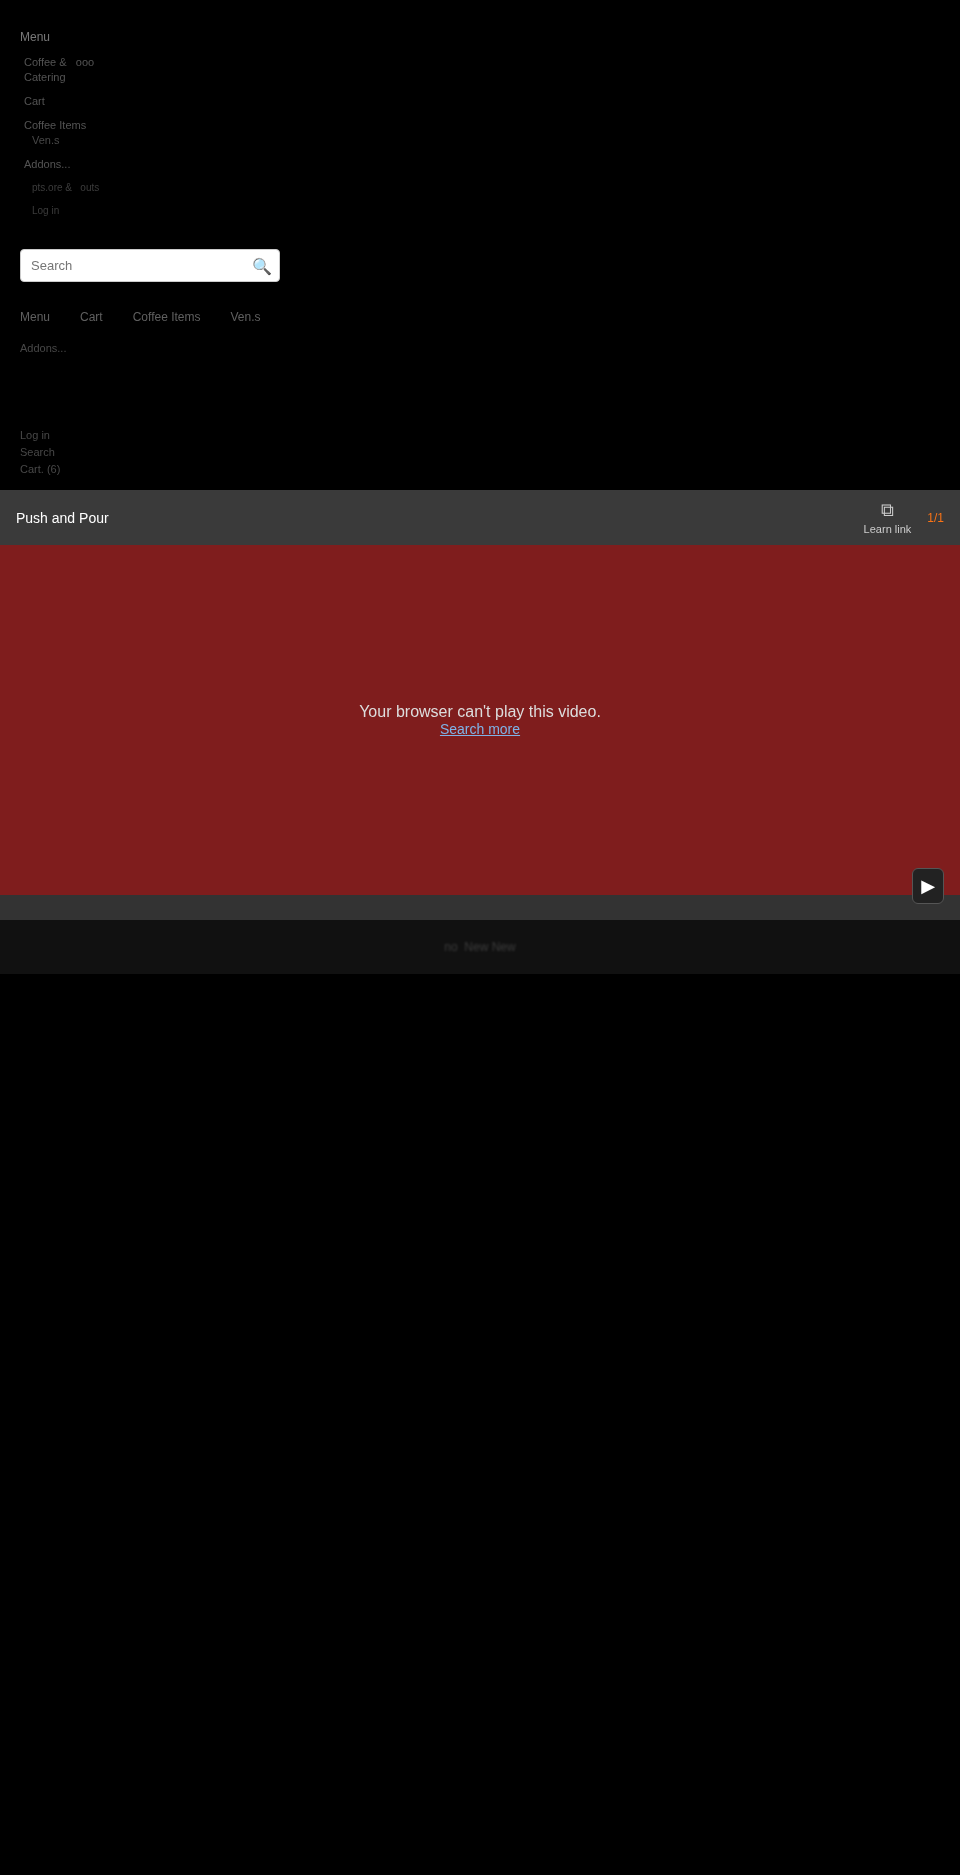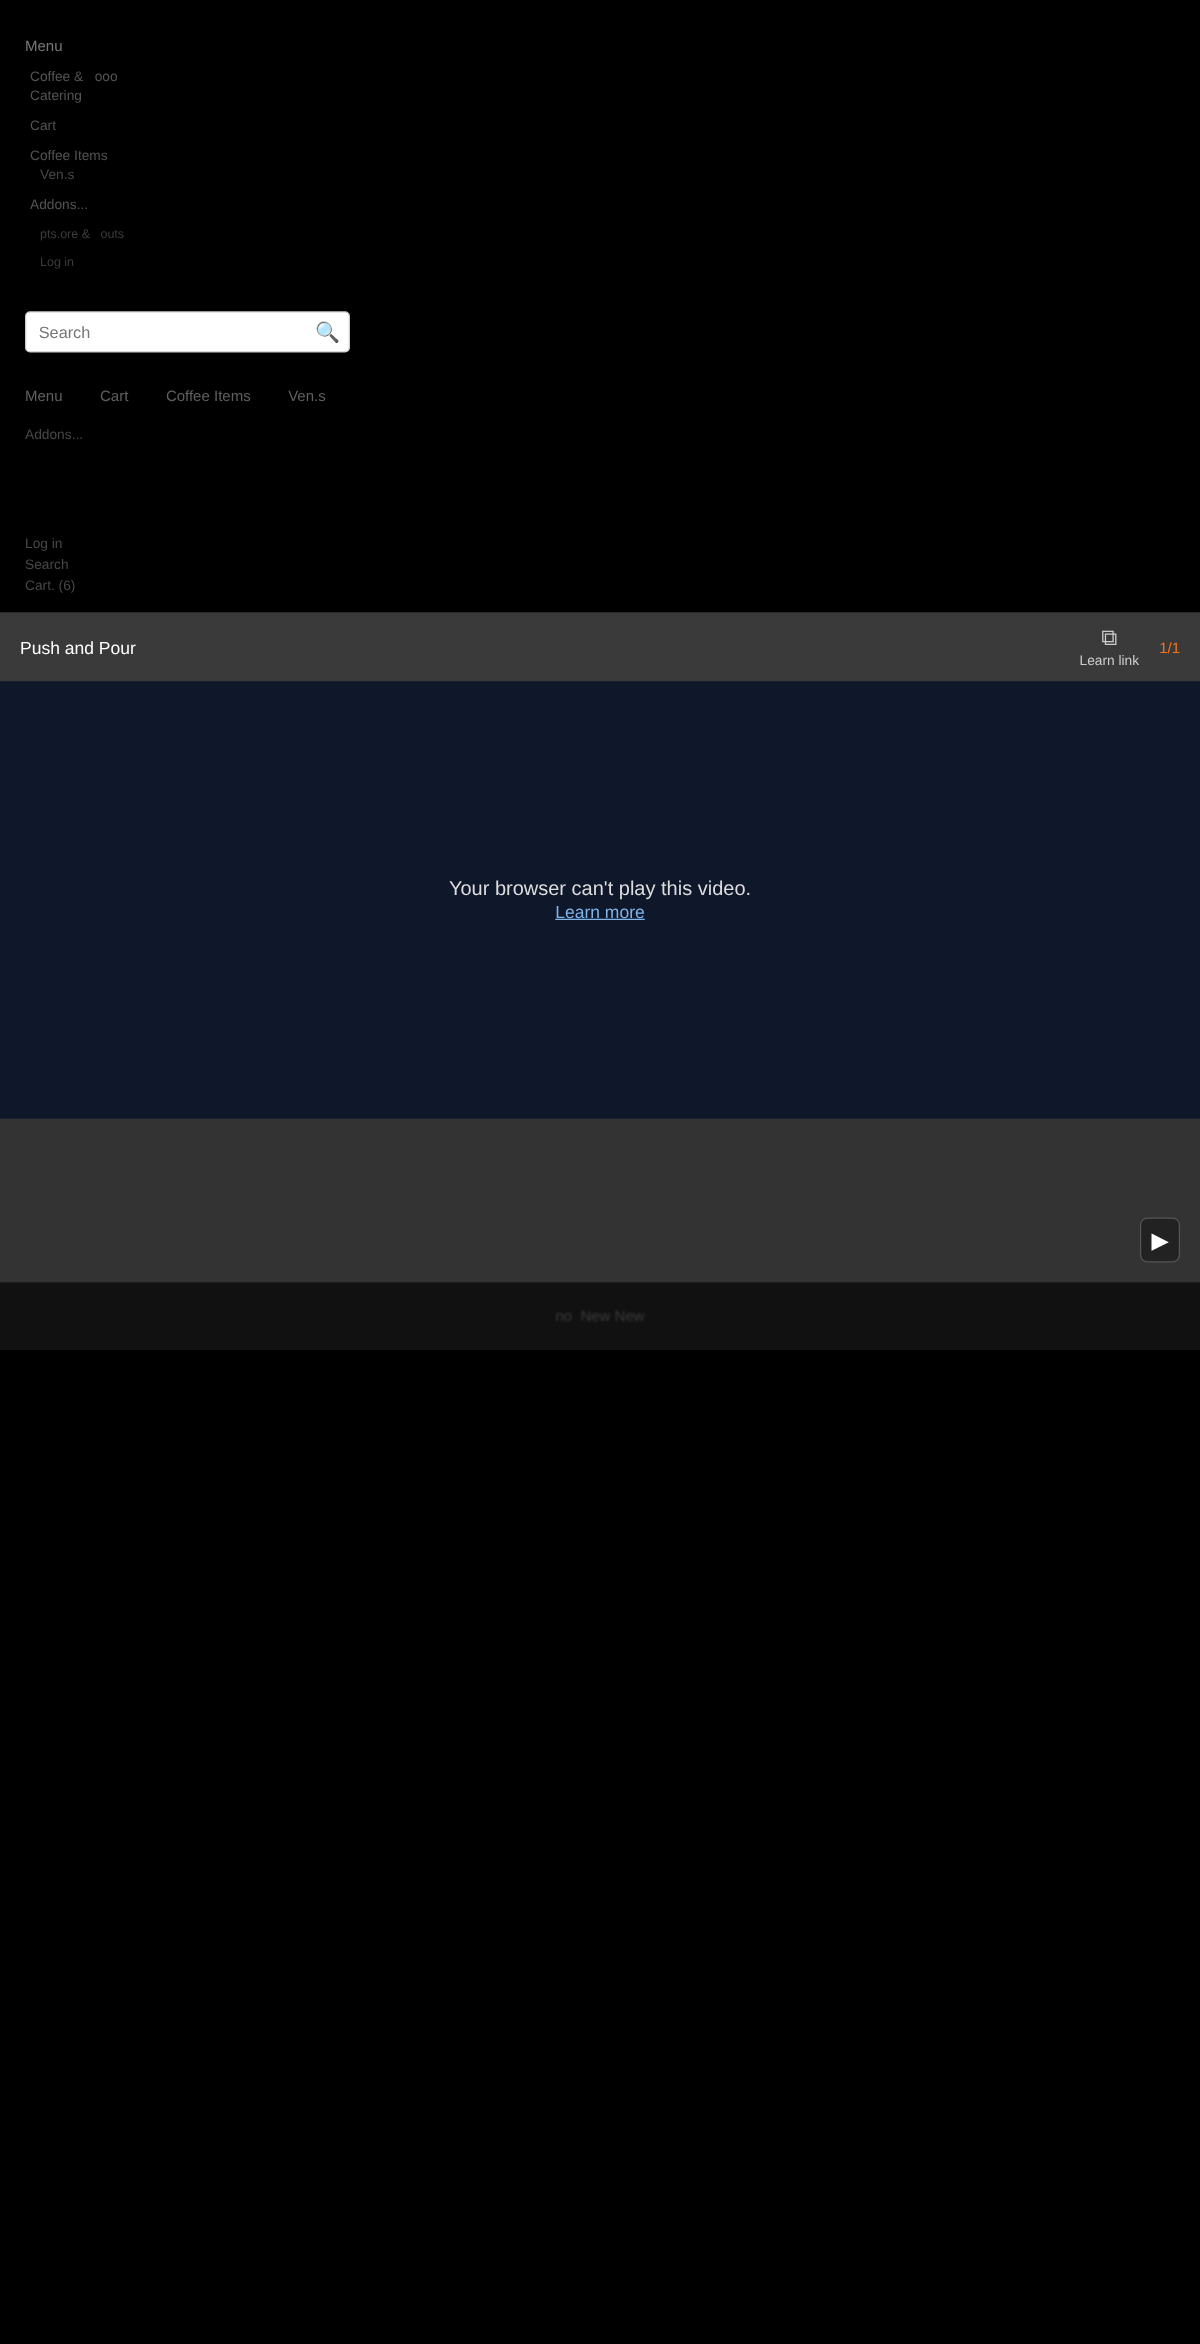--- a/index.html
+++ b/index.html
@@ -111,21 +111,21 @@
       color: #666;
       cursor: pointer;
     }
 
     
     .video-panel {
       background: #333;
       margin: 0;
       position: relative;
       width: 960px;
-      height: 536px;
+      height: 430px;
     }
     .video-header {
       display: flex;
       justify-content: space-between;
       align-items: center;
       padding: 10px 16px;
       background: #3a3a3a;
     }
     .video-title {
       font-size: 14px;
@@ -156,21 +156,21 @@
       font-size: 12px;
       color: #f97316;
     }
 
     
     .video-player-area {
       display: flex;
       justify-content: center;
       align-items: center;
       height: 350px;
-      background: #0f172a;
+      background: #7f1d1d;
       flex-direction: column;
     }
     .video-message {
       font-size: 16px;
       color: #ddd;
       text-align: center;
     }
     .video-learn-more {
       font-size: 14px;
       color: #7fb3e8;
@@ -292,21 +292,21 @@
       <button class="copy-link-btn">
         <span class="copy-icon">⧉</span>
         <span>Learn link</span>
       </button>
       <span class="pagination-label">1/1</span>
     </div>
   </div>
 
   <div class="video-player-area">
     <div class="video-message">Your browser can't play this video.</div>
-    <a class="video-learn-more" href="#">Learn more</a>
+    <a class="video-learn-more" href="#">Search more</a>
   </div>
 
   <button class="youtube-btn">
     <span>▶</span>
   </button>
 
 </div>
 
 <div class="below-video-label">
   <span class="very-blurred">no &nbsp;New New</span>

